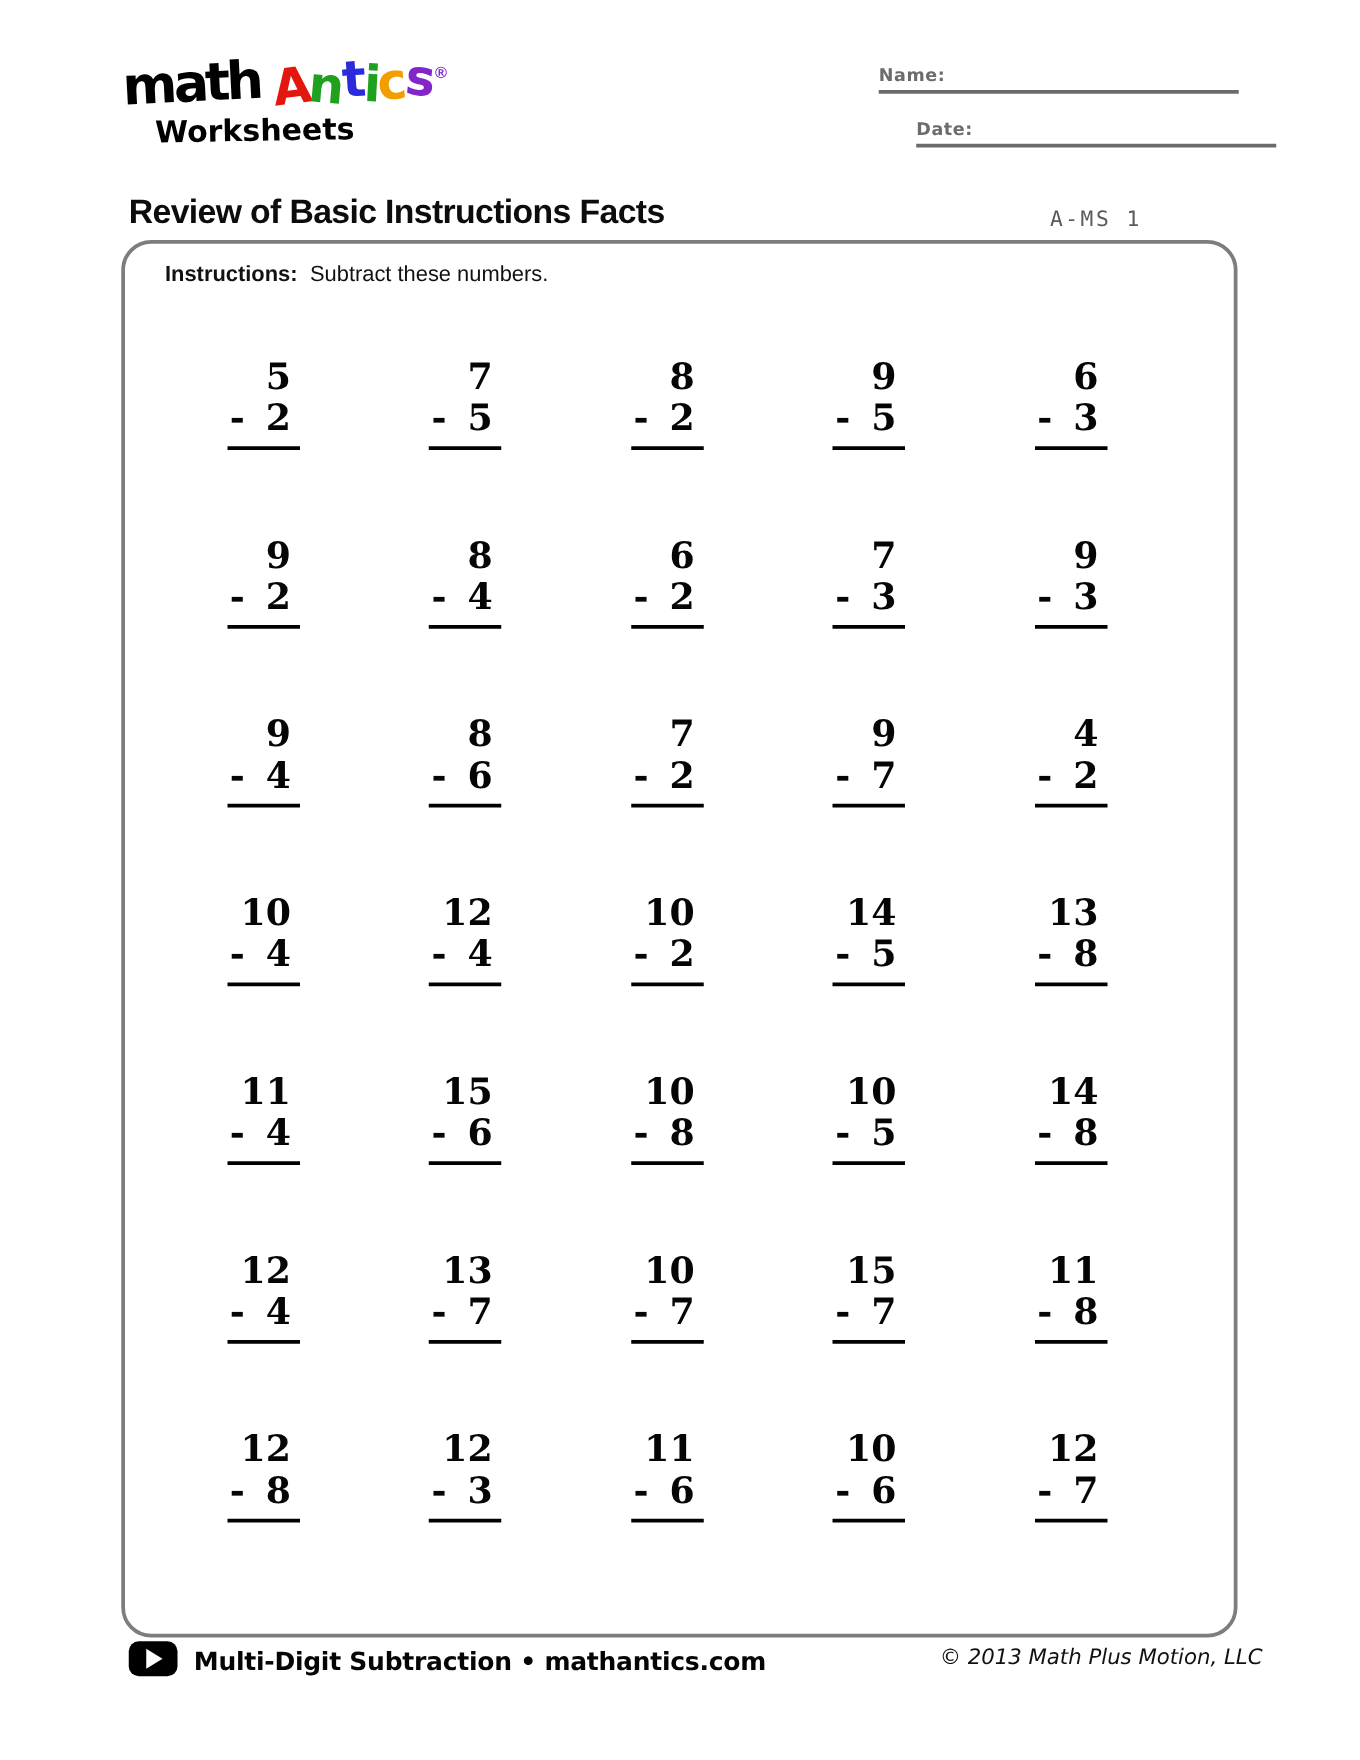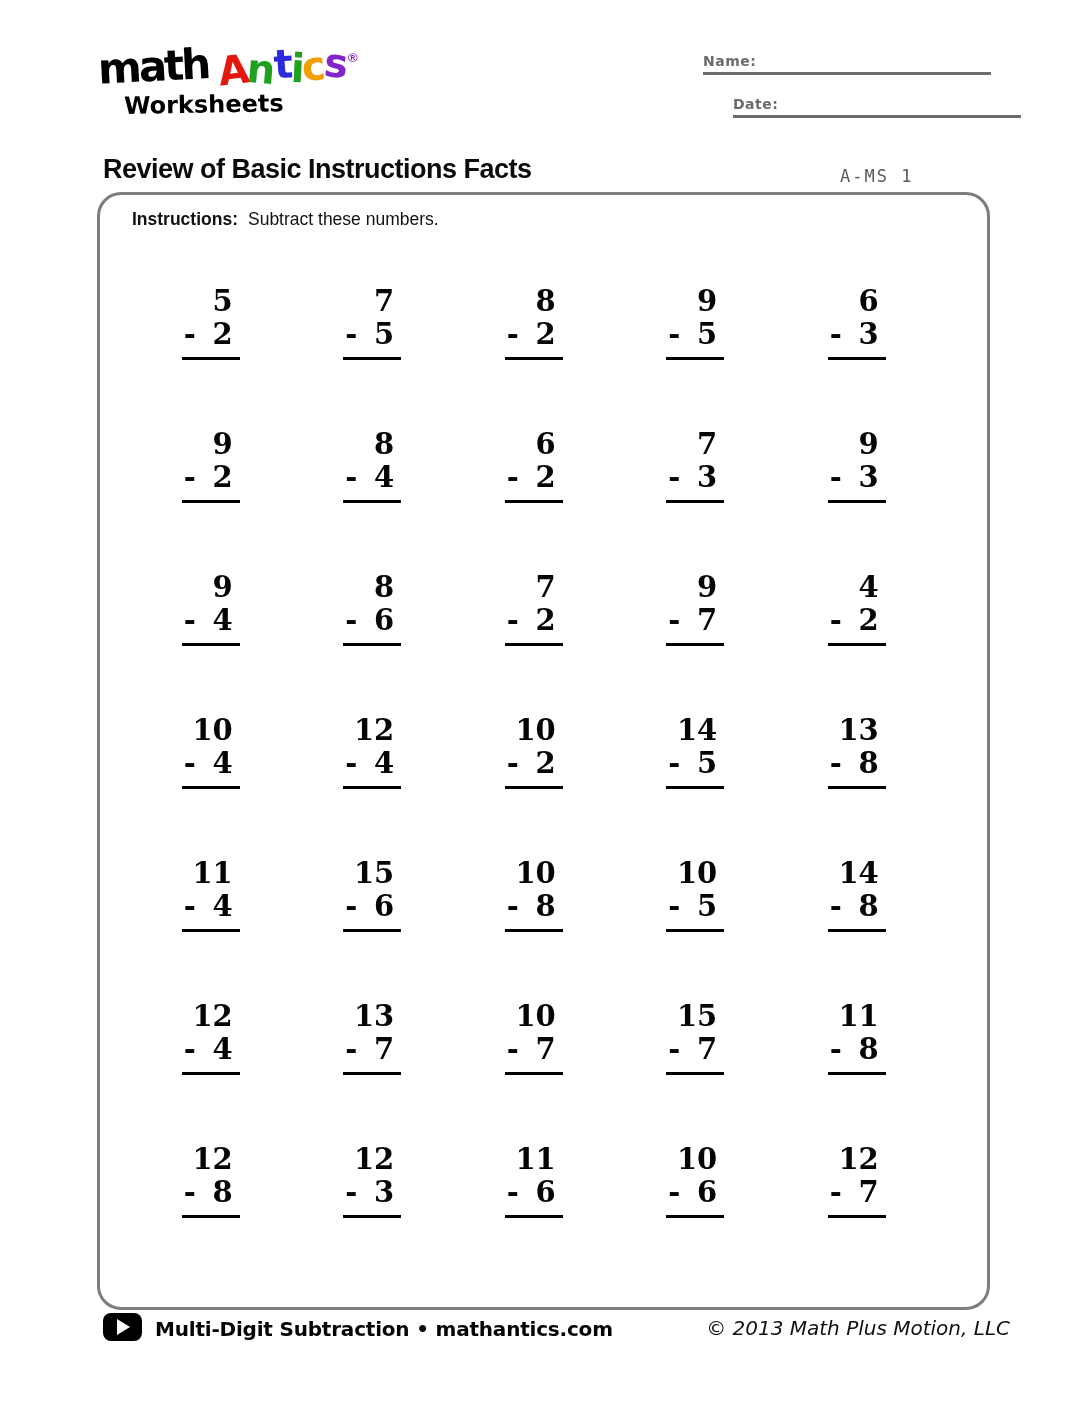--- a/index.html
+++ b/index.html
@@ -70,21 +70,21 @@
 
   
   .footer-left{position:absolute;left:103px;top:1313px;display:flex;align-items:flex-end;gap:13px;}
   .play{width:39px;height:28px;background:#000;border-radius:8px;position:relative;flex:0 0 auto;}
   .play:after{
     content:"";position:absolute;left:14px;top:6px;width:0;height:0;
     border-left:13px solid #fff;border-top:8px solid transparent;border-bottom:8px solid transparent;
   }
   .footer-title{font-family:"DejaVu Sans",sans-serif;font-weight:bold;font-size:20px;letter-spacing:-0.2px;color:#050505;}
   .footer-right{
-    position:absolute;right:78px;top:1316px;font-style:italic;font-size:20px;
+    position:absolute;right:78px;top:1316px;font-style:italic;font-size:17px;
     font-family:"DejaVu Sans",sans-serif;color:#111;
   }
 </style>
 </head>
 <body>
 
 <div class="logo">
   <div class="logo-top">
     <span class="logo-math">math</span>
     <span class="logo-antics">

